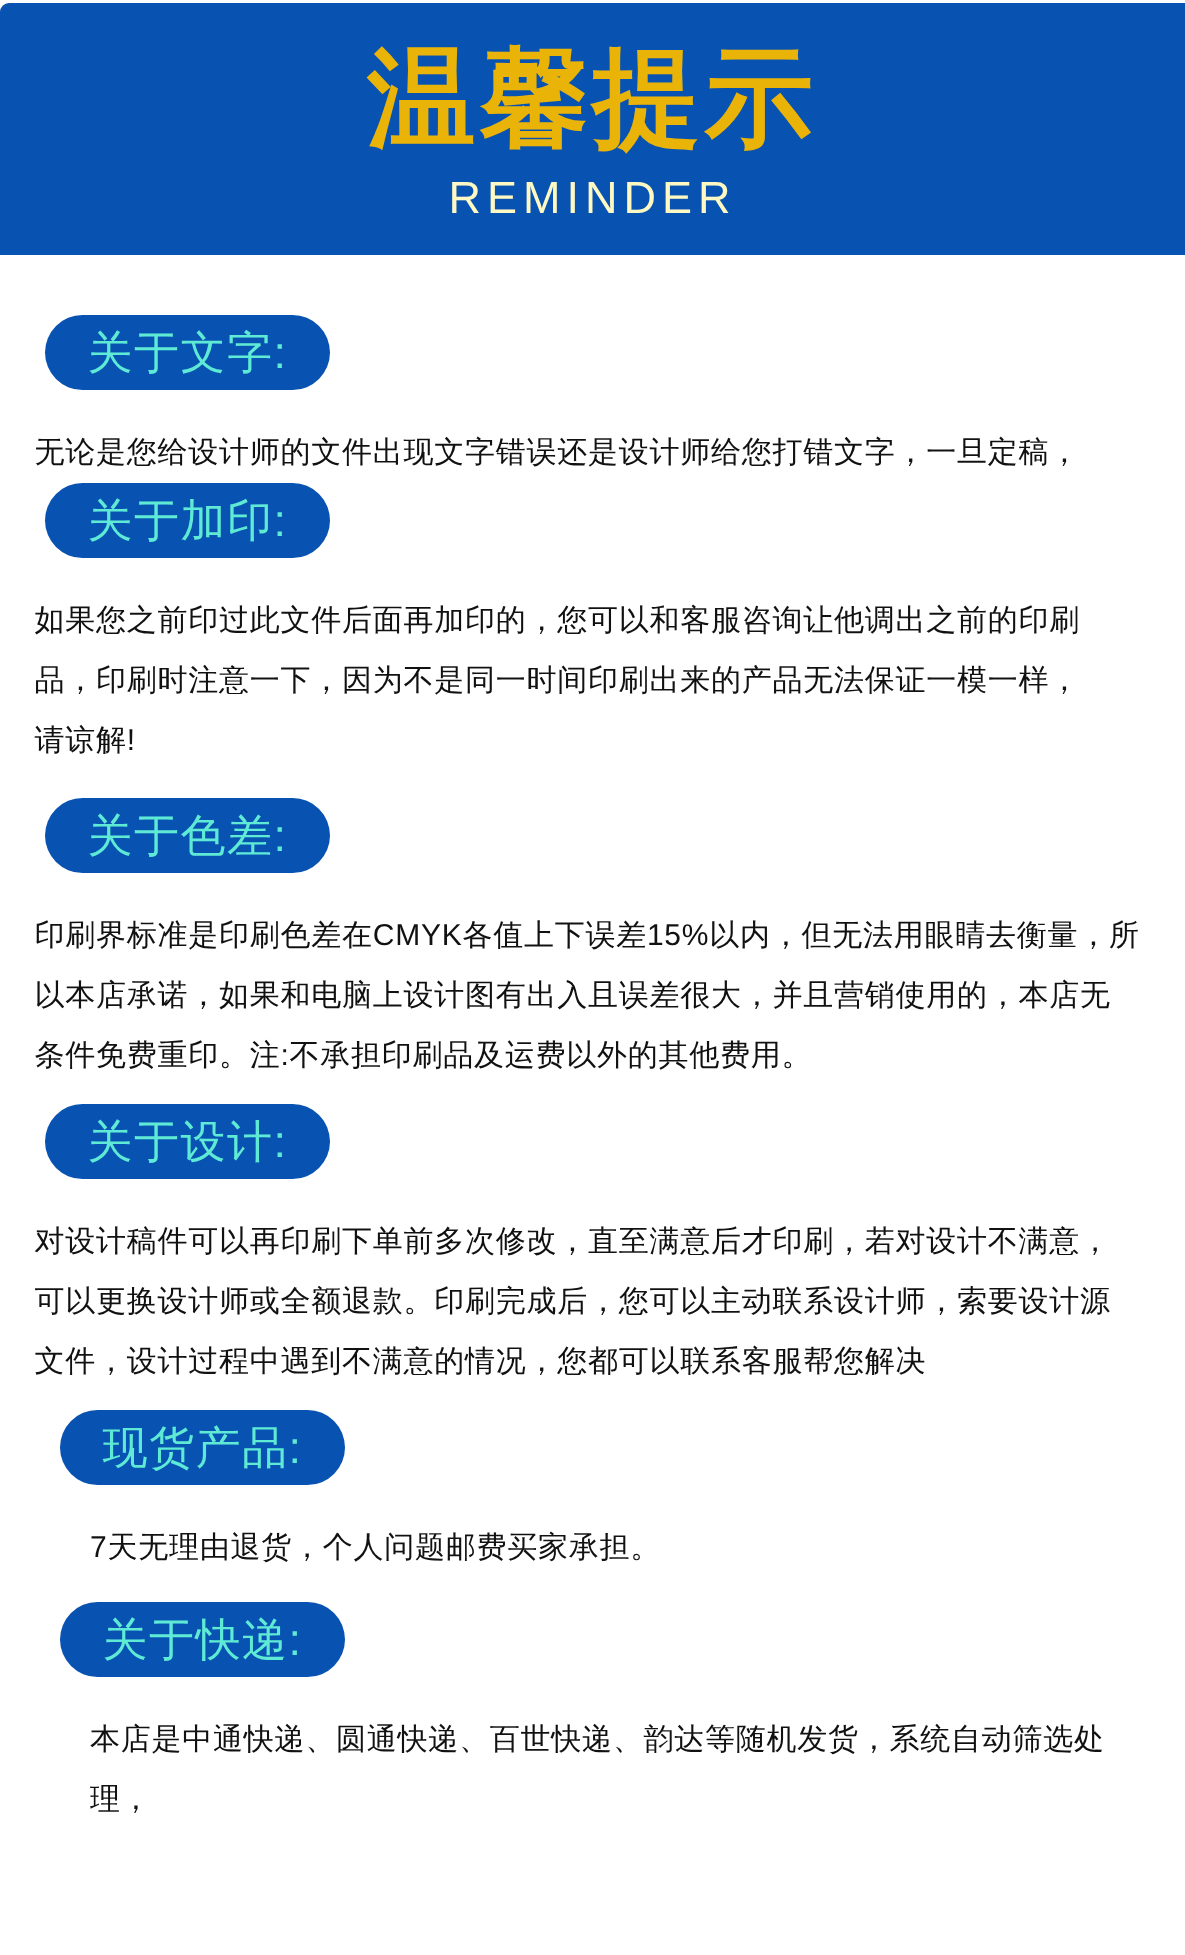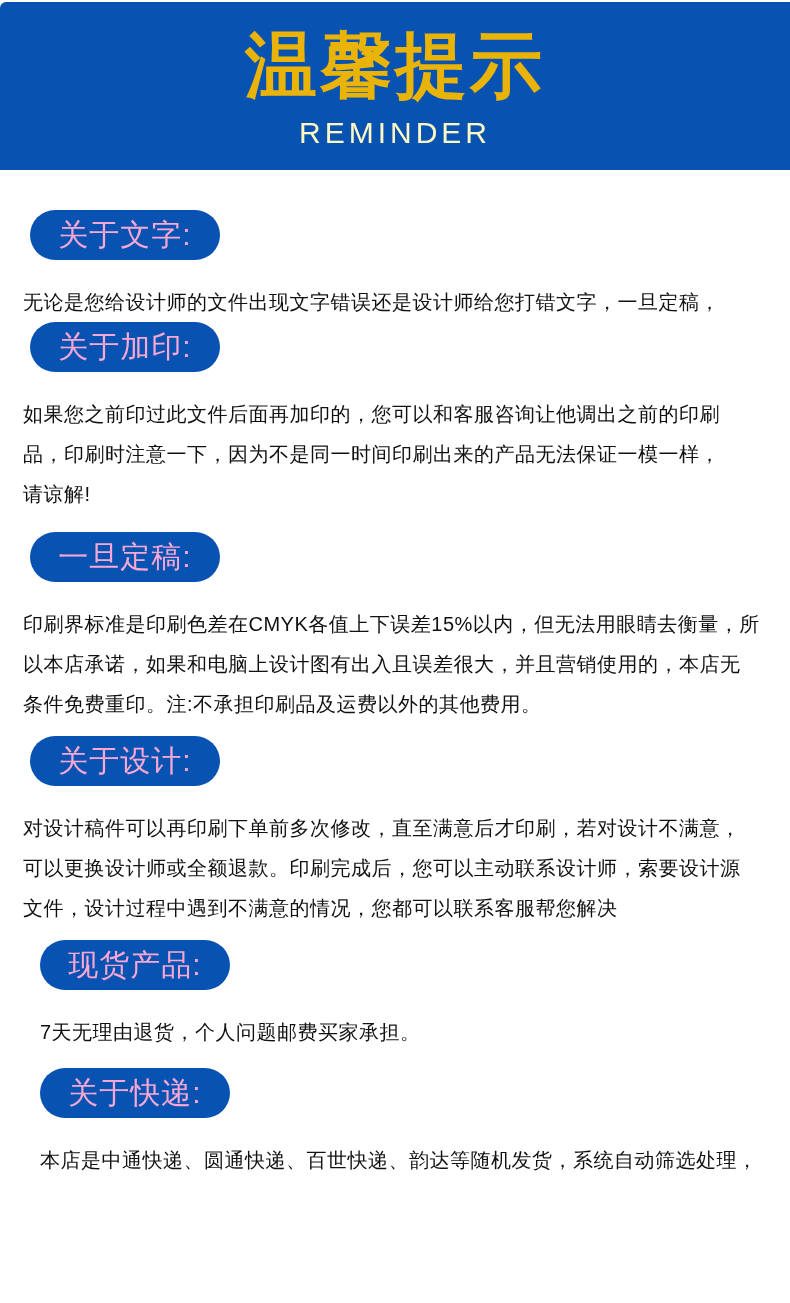--- a/index.html
+++ b/index.html
@@ -55,37 +55,37 @@
   .tip .pill {
     display: inline-flex;
     align-items: center;
     justify-content: center;
     min-width: 134px;
     height: 50px;
     padding: 0 28px;
     margin-left: 30px;
     background: var(--accent);
     border-radius: 26px;
-    color: #f9a8d4;
+    color: #5eead4;
     font-size: 30px;
     font-weight: 500;
     letter-spacing: 1px;
     white-space: nowrap;
   }
   .tip .body {
     margin-top: 22px;
     padding-left: 23px;
     padding-right: 28px;
     font-size: 20px;
     line-height: 40px;
     letter-spacing: 0.5px;
     color: #111111;
   }
   .tip.indent .pill { margin-left: 40px; }
-  .tip.indent .body { padding-left: 40px; }
+  .tip.indent .body { padding-left: 60px; }
 
   .tip-text    { margin-top: 40px; }
   .tip-reprint { }
   .tip-color   { margin-top: 18px; }
   .tip-design  { margin-top: 12px; }
   .tip-stock   { margin-top: 12px; }
   .tip-ship    { margin-top: 16px; }
 </style>
 </head>
 <body>
@@ -105,21 +105,21 @@
 <section class="tip tip-reprint">
   <div class="pill">关于加印:</div>
   <div class="body">
     <div class="line">如果您之前印过此文件后面再加印的，您可以和客服咨询让他调出之前的印刷</div>
     <div class="line">品，印刷时注意一下，因为不是同一时间印刷出来的产品无法保证一模一样，</div>
     <div class="line">请谅解!</div>
   </div>
 </section>
 
 <section class="tip tip-color">
-  <div class="pill">一旦定稿:</div>
+  <div class="pill">关于色差:</div>
   <div class="body">
     <div class="line">印刷界标准是印刷色差在CMYK各值上下误差15%以内，但无法用眼睛去衡量，所</div>
     <div class="line">以本店承诺，如果和电脑上设计图有出入且误差很大，并且营销使用的，本店无</div>
     <div class="line">条件免费重印。注:不承担印刷品及运费以外的其他费用。</div>
   </div>
 </section>
 
 <section class="tip tip-design">
   <div class="pill">关于设计:</div>
   <div class="body">

